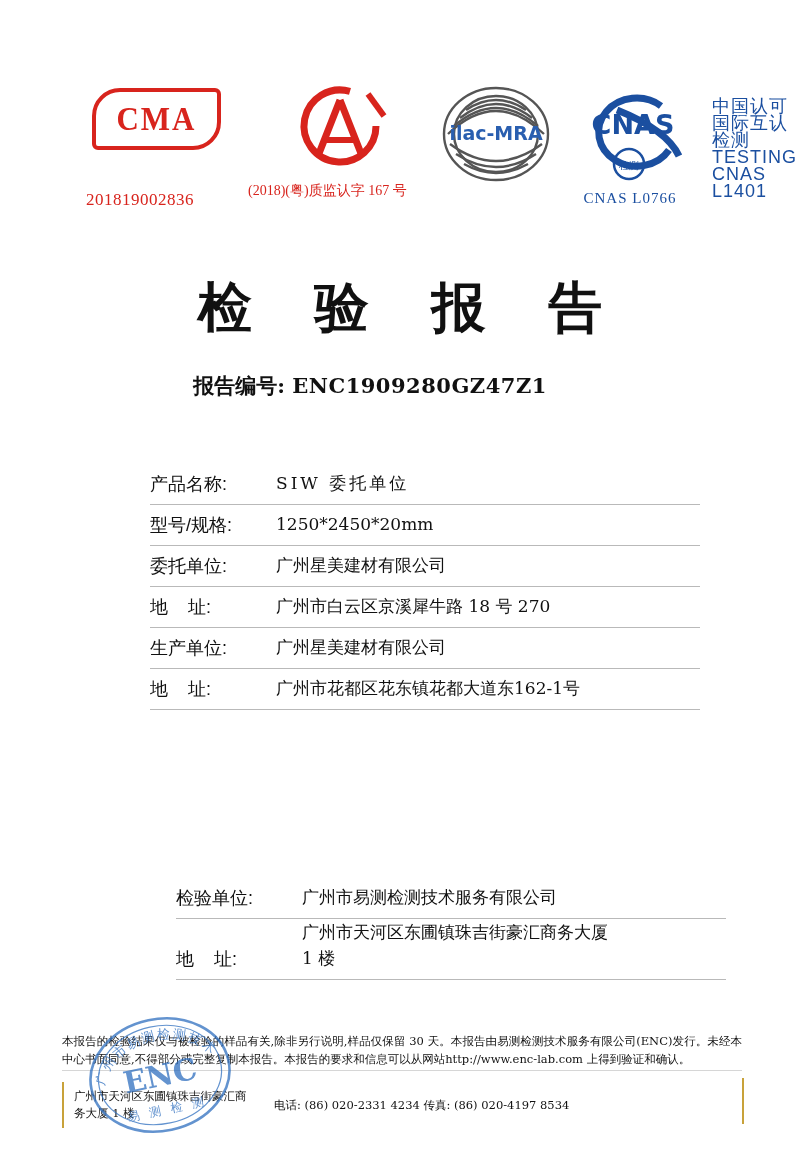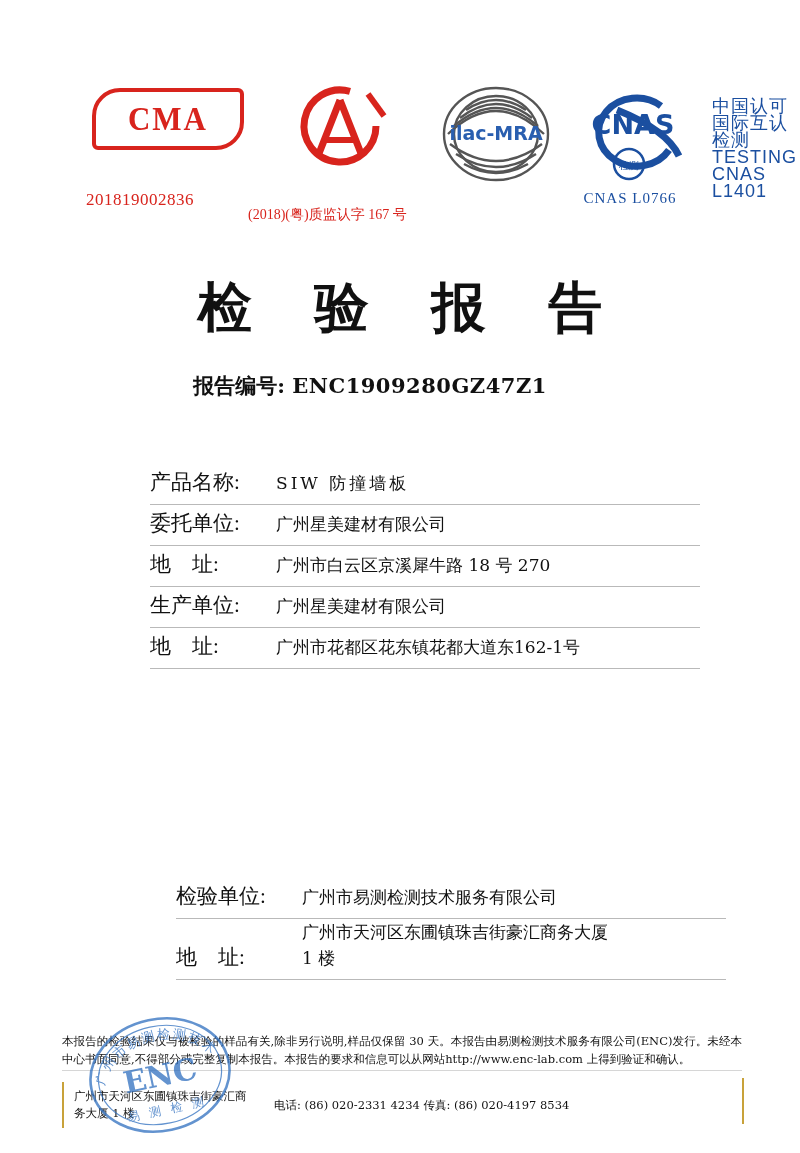--- a/index.html
+++ b/index.html
@@ -22,21 +22,21 @@
     top: 78px;
     left: 0;
     width: 800px;
     height: 140px;
   }
 
   .cma-box {
     position: absolute;
     left: 92px;
     top: 10px;
-    width: 152px;
+    width: 129px;
     height: 62px;
     border: 4px solid #d8241d;
     border-radius: 28px 6px 28px 6px;
     box-sizing: border-box;
     color: #d8241d;
     font-family: "Liberation Serif", serif;
     font-weight: bold;
     font-size: 31px;
     letter-spacing: 2px;
     display: flex;
@@ -58,21 +58,21 @@
   .cal-logo {
     position: absolute;
     left: 280px;
     top: 0px;
     width: 120px;
     height: 96px;
   }
   .cal-num {
     position: absolute;
     left: 248px;
-    top: 128px;
+    top: 104px;
     color: #d8241d;
     font-size: 14px;
     white-space: nowrap;
   }
 
   .ilac-logo {
     position: absolute;
     left: 438px;
     top: 4px;
     width: 116px;
@@ -145,22 +145,22 @@
     display: flex;
     align-items: flex-end;
     border-bottom: 1px solid #b9b9b9;
     min-height: 38px;
     padding-bottom: 2px;
   }
   .info-row:last-child { }
   .info-label {
     width: 122px;
     flex: 0 0 122px;
-    font-size: 21px;
-    font-family: Liberation Serif, serif;
+    font-size: 18px;
+    font-family: Liberation Sans, sans-serif;
     padding-bottom: 6px;
     white-space: pre;
   }
   .info-value {
     flex: 1;
     font-size: 17px;
     font-family: "DejaVu Serif", serif;
     padding-bottom: 6px;
     padding-left: 4px;
     line-height: 26px;
@@ -297,21 +297,25 @@
 <div class="doc-title">检 验 报 告</div>
 
 <div class="report-no">
   <span>报告编号:</span>
   <span class="val">ENC1909280GZ47Z1</span>
 </div>
 
 <div class="info-block">
   <div class="info-row">
     <div class="info-label">产品名称:</div>
-    <div class="info-value wide-space">SIW 防撞墙板</div>
+    <div class="info-value wide-space">SIW 委托单位</div>
+  </div>
+  <div class="info-row">
+    <div class="info-label">型号/规格:</div>
+    <div class="info-value">1250*2450*20mm</div>
   </div>
   <div class="info-row">
     <div class="info-label">委托单位:</div>
     <div class="info-value">广州星美建材有限公司</div>
   </div>
   <div class="info-row">
     <div class="info-label">地    址:</div>
     <div class="info-value">广州市白云区京溪犀牛路 18 号 270</div>
   </div>
   <div class="info-row">

